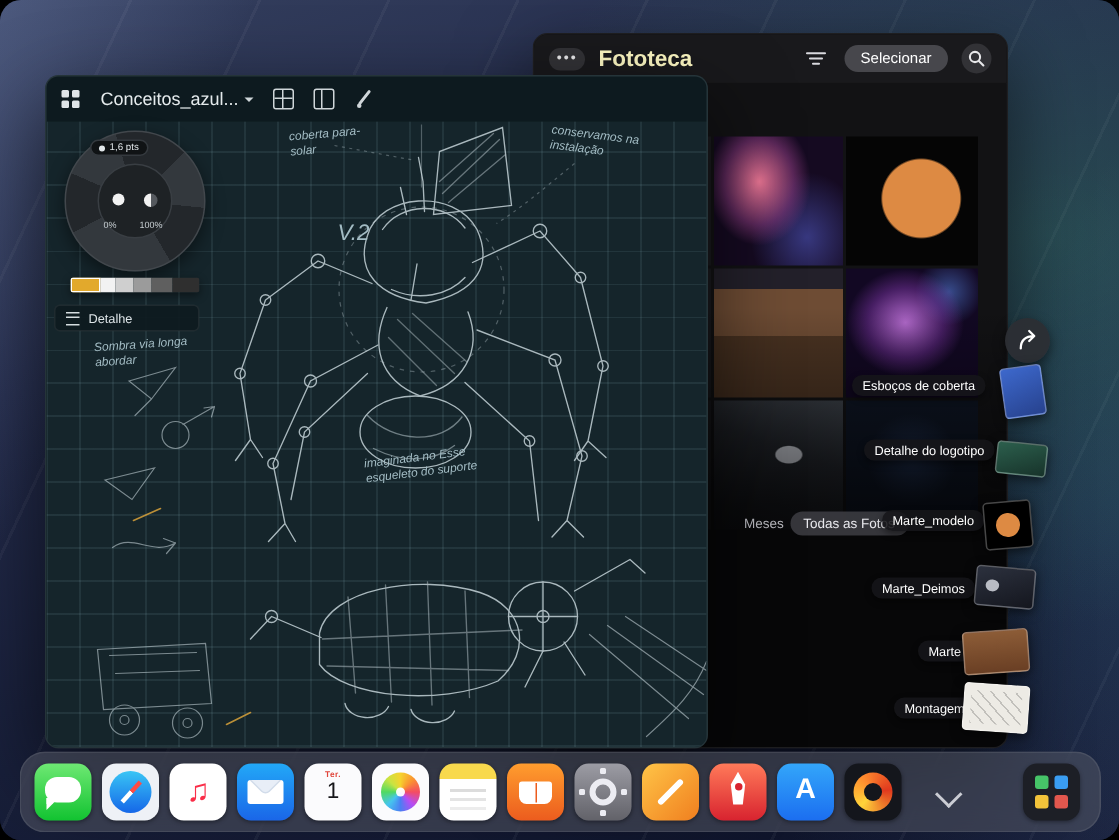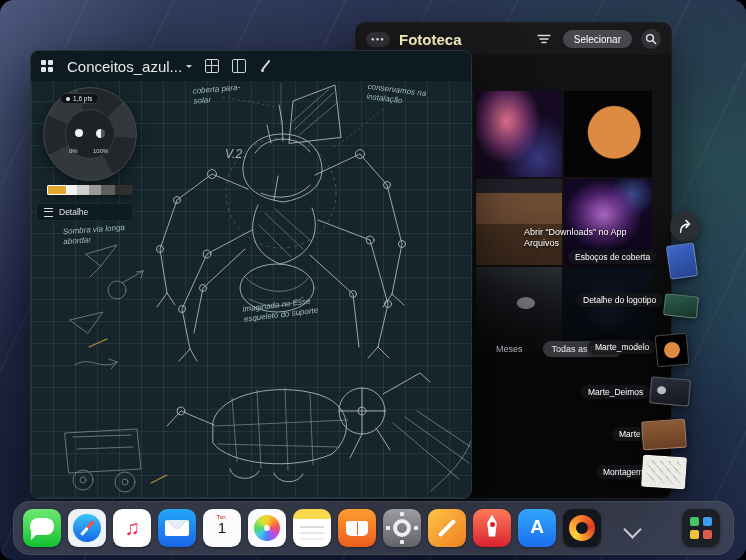--- a/index.html
+++ b/index.html
@@ -33,30 +33,30 @@
   .tile{position:absolute;overflow:hidden;}
   .tile-hidden{background:#1a1a1e;}
   .t-nebpink{background:radial-gradient(42px 52px at 35% 35%, rgba(242,122,152,.95), rgba(145,62,132,.55) 55%, transparent 82%),radial-gradient(52px 60px at 72% 78%, rgba(84,94,205,.55), transparent 72%),#150a21;}
   .t-mars{background:radial-gradient(27px 27px at 57% 48%, #dd8a43 0 95%, rgba(0,0,0,0) 100%),#050505;}
   .t-desert{background:linear-gradient(180deg,#23202a 0 16%,#6e4c34 16% 52%,#4a3322 52% 100%);}
   .t-nebpurple{background:radial-gradient(46px 42px at 45% 42%, rgba(205,122,232,.85), rgba(122,52,162,.5) 55%, transparent 85%),radial-gradient(32px 32px at 78% 18%, rgba(92,142,242,.5), transparent 70%),#120823;}
   .t-observ{background:radial-gradient(20px 13px at 58% 42%, #c9ccd4 0 42%, transparent 48%),linear-gradient(200deg,#3b4047 0%,#24272d 40%,#141519 100%);}
   .t-darkblue{background:radial-gradient(40px 40px at 50% 45%, rgba(60,90,150,.35), transparent 75%),#0e1523;}
   .ph-scrim{position:absolute;left:0;right:0;top:150px;bottom:0;background:linear-gradient(180deg,transparent,rgba(0,0,0,.62) 45%);pointer-events:none;}
   .toast{position:absolute;left:168px;top:172px;width:135px;color:#fff;font-size:9px;font-weight:500;line-height:1.25;text-shadow:0 1px 3px rgba(0,0,0,.9);}
-  .ph-tabs{position:absolute;left:140px;top:286px;display:flex;align-items:center;gap:20px;}
+  .ph-tabs{position:absolute;left:140px;top:286px;display:flex;align-items:center;gap:4px;}
   .tab{font-size:9px;color:#b9b9bf;}
   .tab-pill{background:rgba(62,62,68,.85);border-radius:9px;padding:3px 9px;color:#e9e9ee;}
   
   .win-concepts{position:absolute;left:30px;top:50px;width:440px;height:447px;z-index:20;border-radius:9px;overflow:hidden;background:#15252b;box-shadow:0 20px 55px rgba(0,0,0,.6);border:1px solid rgba(255,255,255,.07);}
   .cw-toolbar{position:relative;z-index:5;height:30px;display:flex;align-items:center;padding:0 10px;background:rgba(11,22,27,.72);}
   .cw-left{display:flex;align-items:center;gap:13px;}
   .cw-right{margin-left:auto;display:flex;align-items:center;gap:11px;}
   .tb-txt{font-size:9px;color:#d9e0e3;}
-  .doc-title{display:flex;align-items:center;gap:4px;font-size:15px;color:#e4eaec;}
+  .doc-title{display:flex;align-items:center;gap:4px;font-size:12px;color:#e4eaec;}
   .chev{width:0;height:0;border:3px solid transparent;border-top-color:#cfd6d9;margin-top:3px;}
   .pro-badge{font-size:6.5px;letter-spacing:.5px;color:#dfe5e8;border:1px solid #9fa9ad;border-radius:3px;padding:1px 3px;}
   .i-apps{width:13px;height:13px;position:relative;}
   .i-apps::before{content:"";position:absolute;left:0;top:0;width:5px;height:5px;border-radius:1px;background:#dfe5e8;box-shadow:7px 0 0 #dfe5e8,0 7px 0 #dfe5e8,7px 7px 0 #dfe5e8;}
   .i-grid{width:12px;height:12px;border:1px solid #cfd6d9;border-radius:2px;position:relative;}
   .i-grid::before{content:"";position:absolute;left:5px;top:0;bottom:0;width:1px;background:#cfd6d9;}
   .i-grid::after{content:"";position:absolute;top:5px;left:0;right:0;height:1px;background:#cfd6d9;}
   .i-panels{width:12px;height:12px;border:1px solid #cfd6d9;border-radius:2px;position:relative;}
   .i-panels::before{content:"";position:absolute;left:4px;top:0;bottom:0;width:1px;background:#cfd6d9;}
   .i-pen{width:14px;height:14px;position:relative;}
@@ -175,21 +175,20 @@
       <div class="tile tile-hidden" style="left:33px;top:36px;width:85px;height:86px;"></div>
       <div class="tile tile-hidden" style="left:33px;top:124px;width:85px;height:86px;"></div>
       <div class="tile tile-hidden" style="left:33px;top:212px;width:85px;height:86px;"></div>
       <div class="tile t-nebpink" style="left:120px;top:36px;width:86px;height:86px;"></div>
       <div class="tile t-mars" style="left:208px;top:36px;width:88px;height:86px;"></div>
       <div class="tile t-desert" style="left:120px;top:124px;width:86px;height:86px;"></div>
       <div class="tile t-nebpurple" style="left:208px;top:124px;width:88px;height:86px;"></div>
       <div class="tile t-observ" style="left:120px;top:212px;width:86px;height:86px;"></div>
       <div class="tile t-darkblue" style="left:208px;top:212px;width:88px;height:86px;"></div>
       <div class="ph-scrim"></div>
-      <div class="toast">Abrir “Downloads” no App Arquivos</div>
       <div class="ph-tabs">
         <span class="tab">Meses</span>
         <span class="tab tab-pill">Todas as Fotos</span>
       </div>
     </div>
   </div>
 
   <div class="win-concepts">
     <div class="cw-toolbar">
       <div class="cw-left">
@@ -265,21 +264,21 @@
             <circle cx="94" cy="401" r="3"></circle>
           <path d="M362,342 L428,398 M374,336 L438,382 M386,330 L440,366 M400,410 C420,392 432,380 440,360"></path>
         </g>
         <g stroke="#d9a23a" stroke-width="1.1" fill="none" stroke-linecap="round" opacity="0.85">
           <path d="M58,266 L76,258"></path>
           <path d="M120,402 L136,394"></path>
         </g>
       </svg>
       <span class="anno" style="left:162px;top:3px;width:62px;transform:rotate(-5deg);">coberta para-solar</span>
       <span class="anno" style="left:336px;top:5px;width:68px;transform:rotate(7deg);">conservamos na instalação</span>
-      <span class="anno" style="left:194px;top:66px;font-size:12px;">V.2</span>
+      <span class="anno" style="left:194px;top:66px;font-size:15px;">V.2</span>
       <span class="anno" style="left:32px;top:144px;width:64px;transform:rotate(-4deg);">Sombra via longa abordar</span>
       <span class="anno" style="left:212px;top:218px;width:94px;transform:rotate(-7deg);">imaginada no Esse esqueleto do suporte</span>
     </div>
 
     <div class="wheel">
       <div class="wheel-inner"></div>
       <span class="chip">1,6 pts</span>
       <span class="dot-swatch"></span>
       <span class="half-moon"></span>
       <span class="pct" style="left:25px;top:60px;">0%</span>

